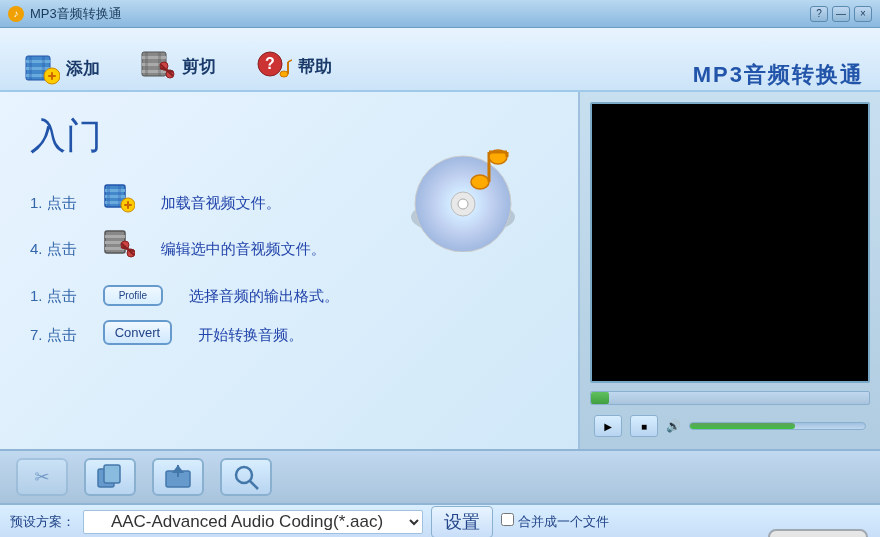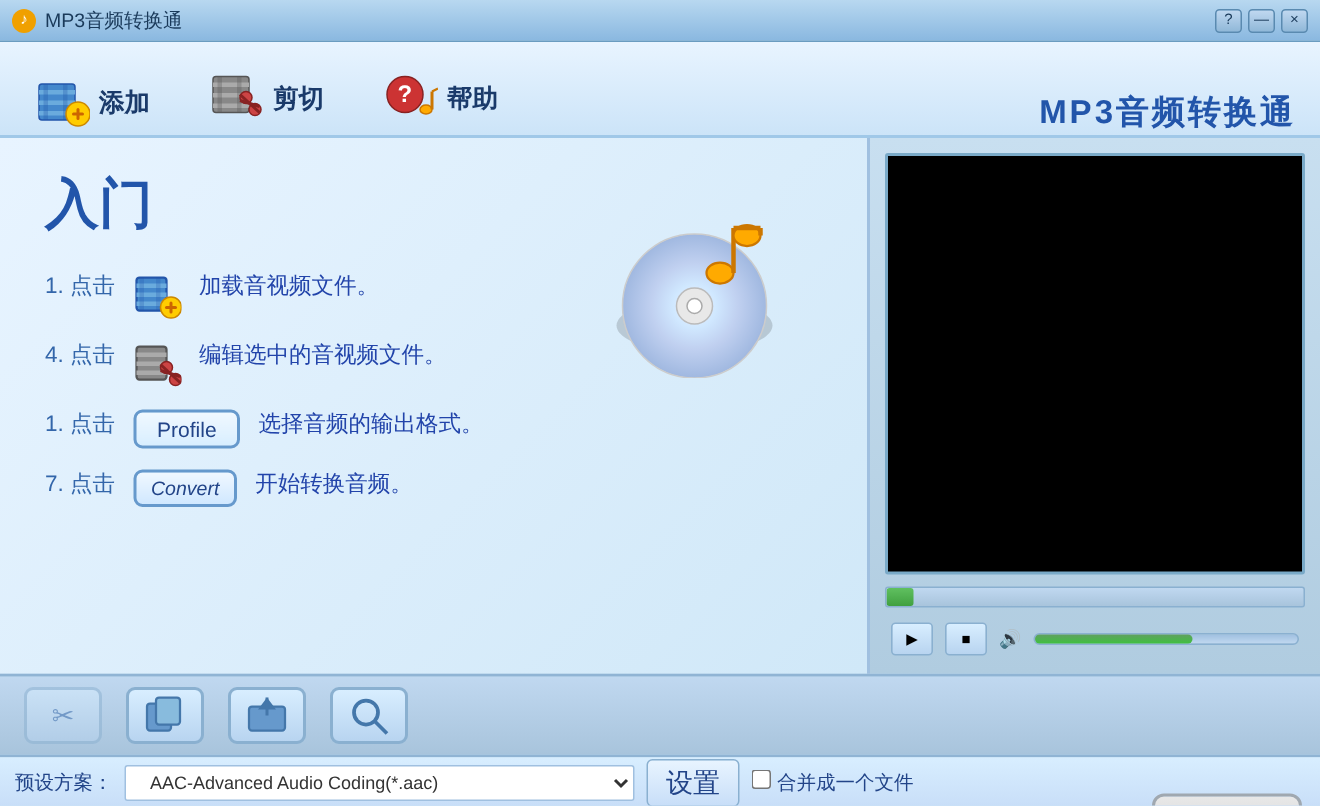--- a/index.html
+++ b/index.html
@@ -101,27 +101,27 @@
       flex: 1;
       background: linear-gradient(135deg, #e8f4ff 0%, #d0e8f8 100%);
       padding: 20px 30px;
       position: relative;
       border-right: 2px solid #a0c0e0;
     }
     .intro-title {
       font-size: 36px;
       color: #2255aa;
       margin-bottom: 20px;
-      font-weight: bold;
+      font-weight: normal;
     }
     .step-row {
       display: flex;
-      align-items: flex-start;
+      align-items: flex-end;
       margin-bottom: 14px;
-      gap: 12px;
+      gap: 26px;
     }
     .step-num {
       font-size: 15px;
       color: #3366aa;
       min-width: 45px;
     }
     .step-icon {
       width: 32px; height: 32px;
       display: flex; align-items: center; justify-content: center;
     }
@@ -129,34 +129,34 @@
       font-size: 15px;
       color: #2244aa;
       flex: 1;
       font-family: Liberation Serif, serif;
     }
     .step-btn-profile {
       background: linear-gradient(to bottom, #f0f8ff, #d8eeff);
       border: 2px solid #6699cc;
       border-radius: 6px;
       padding: 3px 14px;
-      font-size: 14px;
+      font-size: 10px;
       color: #224488;
       cursor: pointer;
       font-family: Arial, sans-serif;
+      margin-top: 12px;
     }
     .step-btn-convert {
       background: linear-gradient(to bottom, #f0f8ff, #d0e8ff);
       border: 2px solid #6699cc;
       border-radius: 6px;
       padding: 3px 10px;
       font-size: 13px;
       color: #224488;
       cursor: pointer;
-      font-style: italic;
       font-family: Arial, sans-serif;
     }
 
     
     .cd-icon {
       position: absolute;
       right: 60px;
       top: 50px;
       width: 110px;
       height: 110px;
@@ -266,23 +266,24 @@
       color: #224488;
       min-width: 60px;
     }
     .settings-select {
       flex: 1;
       max-width: 340px;
       height: 24px;
       background: white;
       border: 1px solid #a0c0e0;
       border-radius: 2px;
-      font-size: 12px;
+      font-size: 17px;
       color: #333;
       padding: 0 12px;
+      text-align: center;
     }
     .settings-btn {
       background: linear-gradient(to bottom, #e8f4ff, #c8def8);
       border: 1px solid #8ab0d0;
       border-radius: 4px;
       padding: 3px 12px;
       font-size: 18px;
       color: #224488;
       cursor: pointer;
       min-width: 52px;

